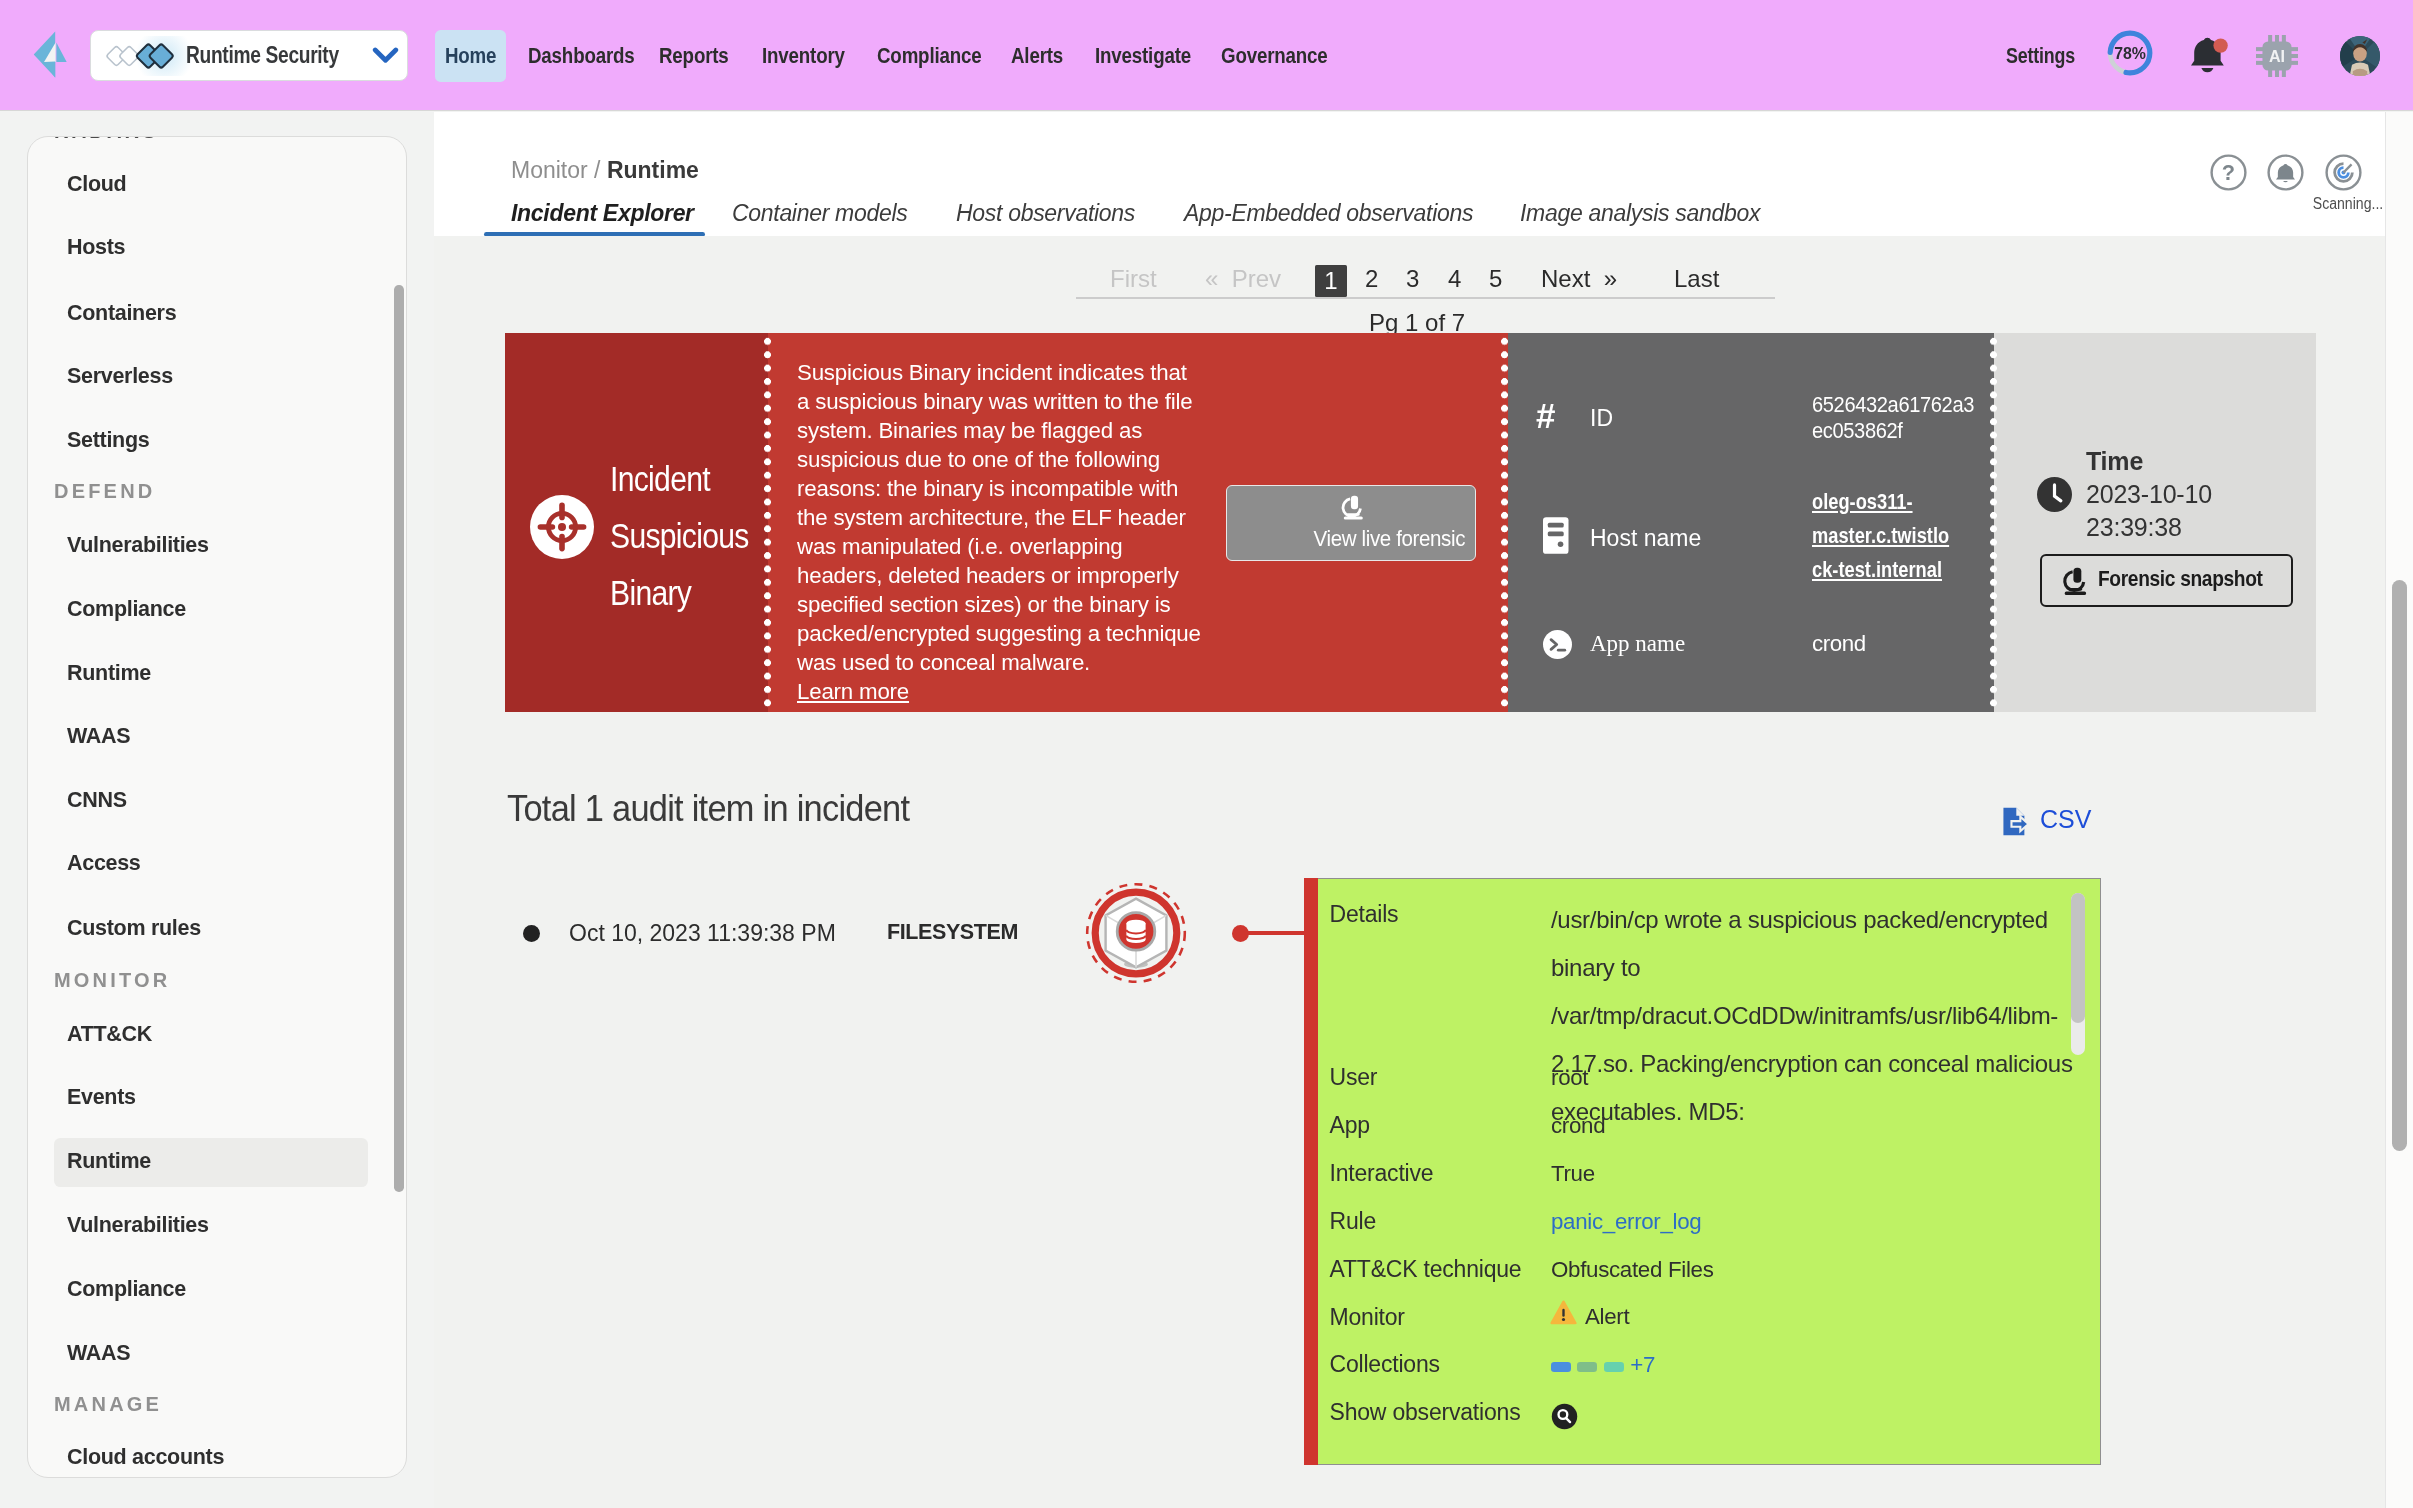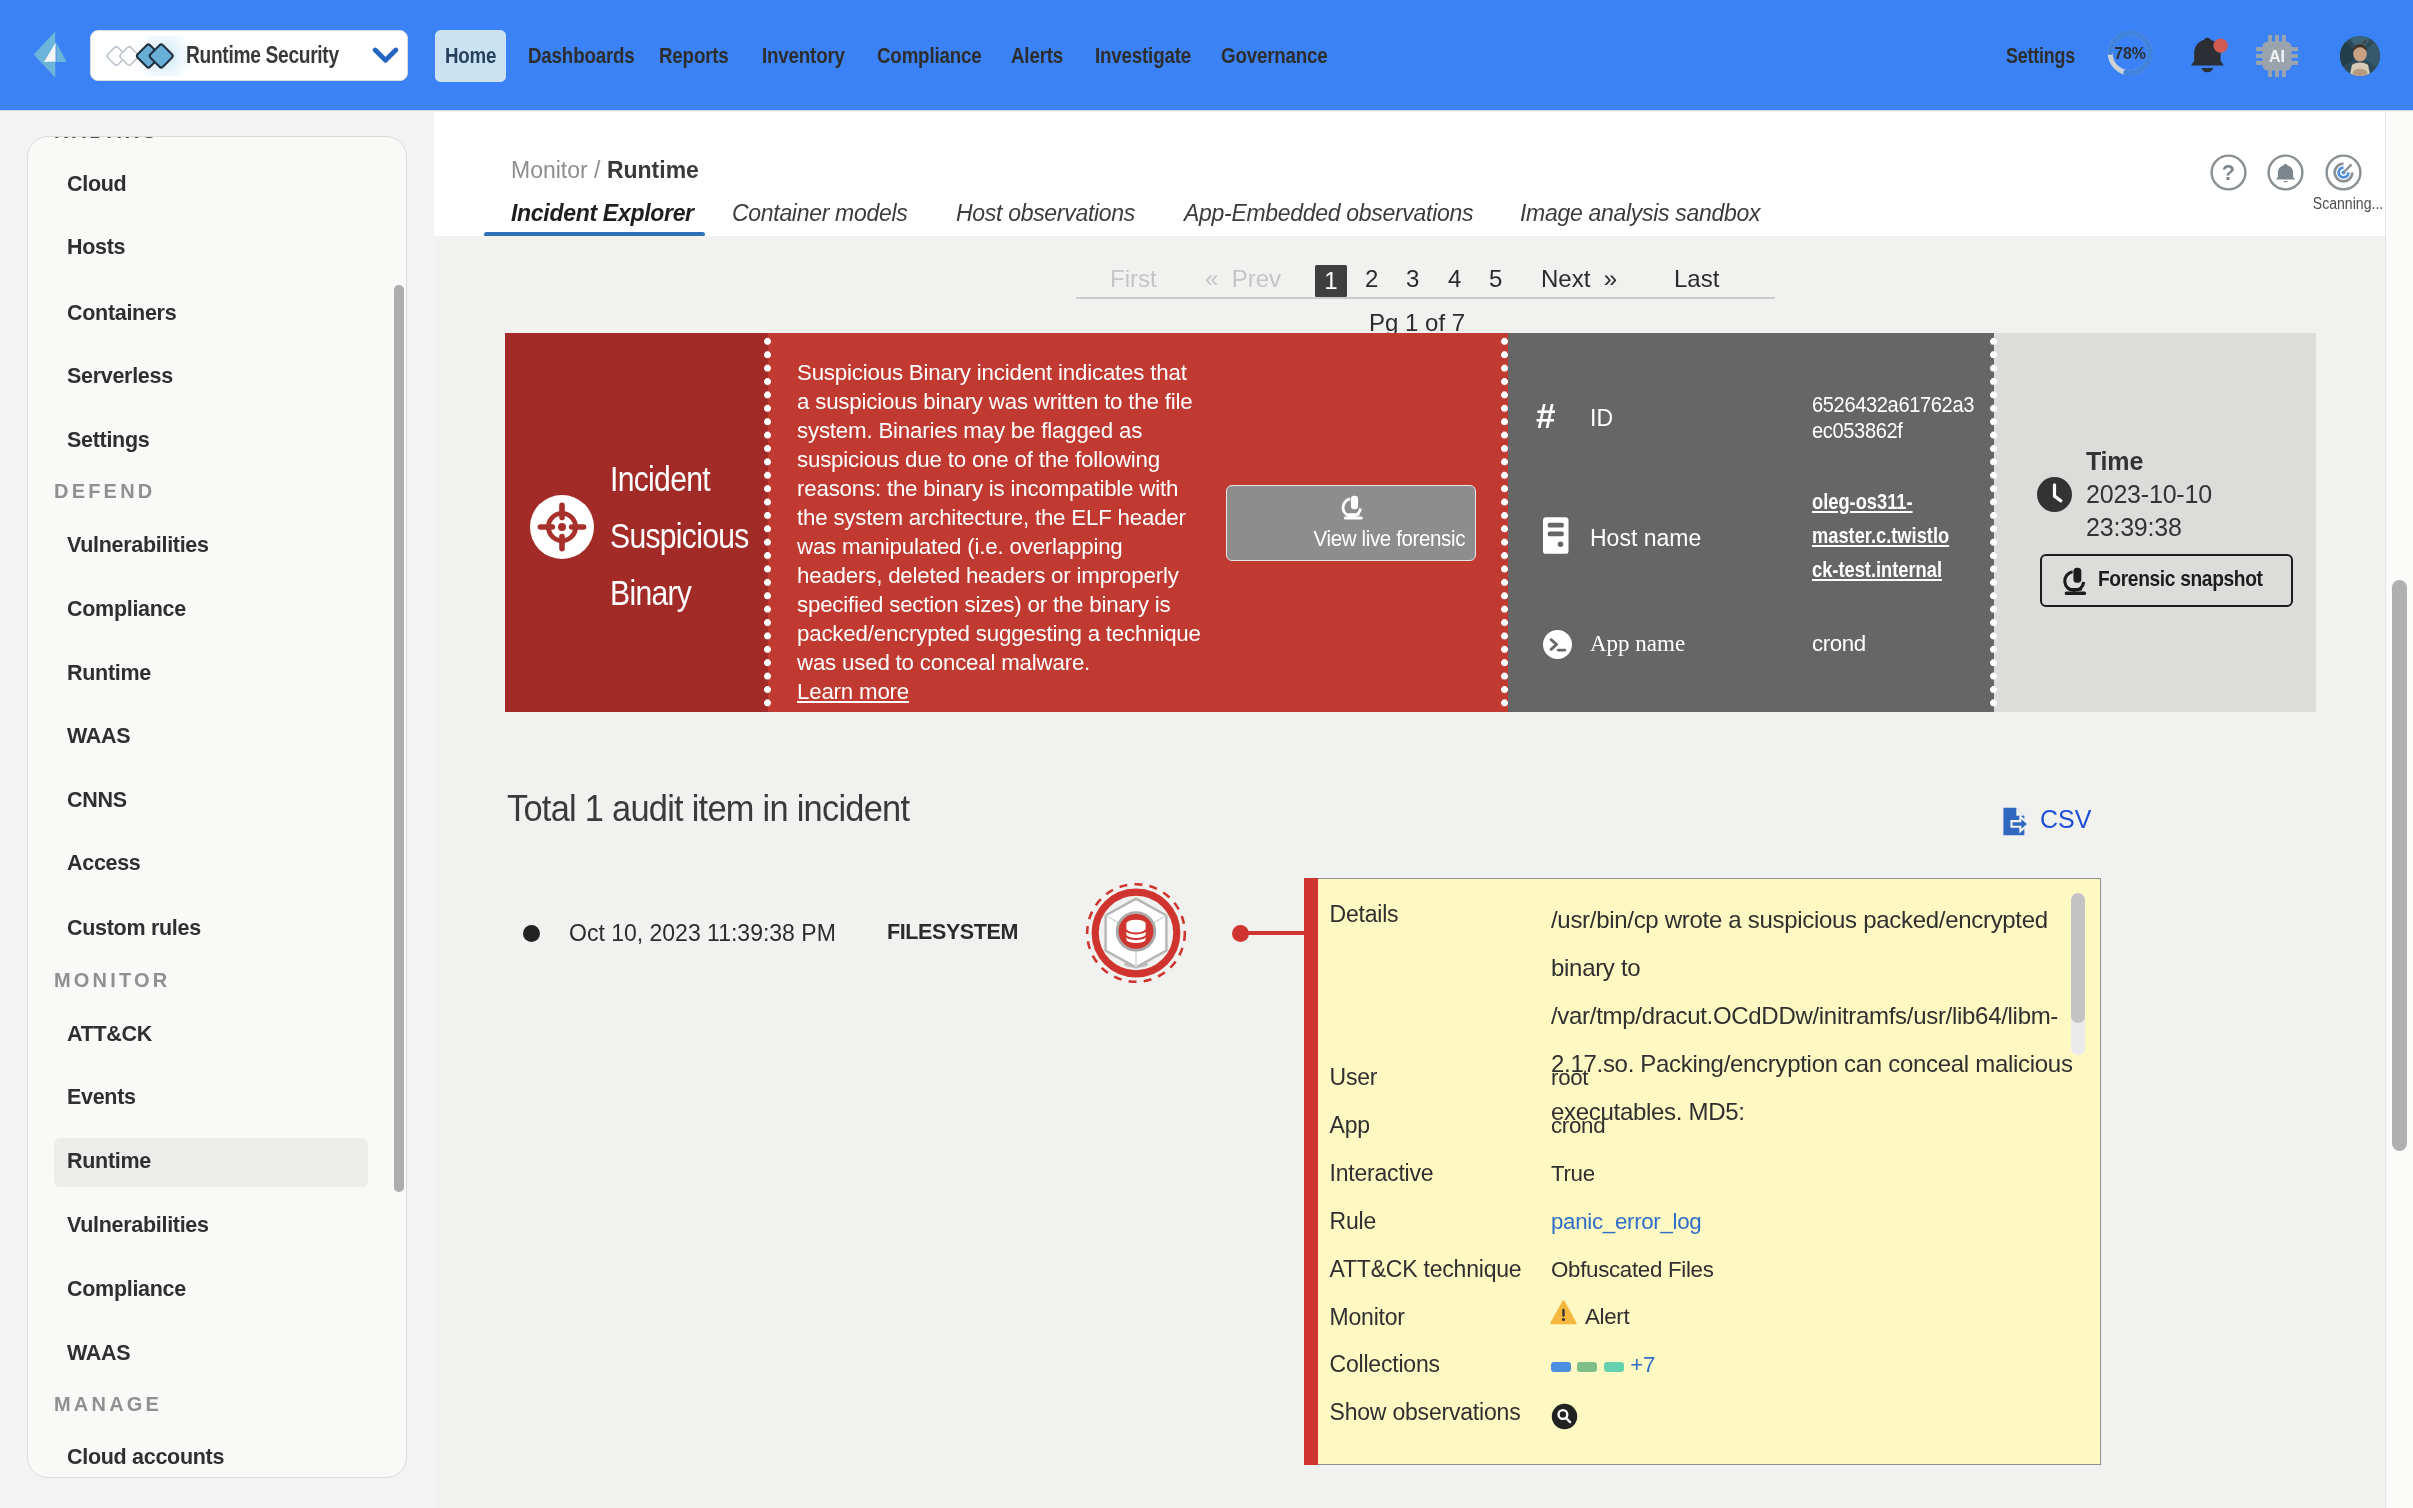--- a/index.html
+++ b/index.html
@@ -1,21 +1,21 @@
 <!DOCTYPE html>
 <html style="font-size:12.8px"><head>
 <meta charset="utf-8">
 <style>
 * { margin:0; padding:0; box-sizing:border-box; }
 html,body { width:2413px; height:1508px; overflow:hidden; }
 body { font-family:"Liberation Sans", sans-serif; background:#f2f3f2; position:relative; }
 .abs { position:absolute; }
 
 
-#topbar { position:absolute; left:0; top:0; width:2413px; height:111px; background:#3b82f6; border-bottom:1.6px solid #d7d7d6; }
+#topbar { position:absolute; left:0; top:0; width:2413px; height:111px; background:#f0abfc; border-bottom:1.6px solid #d7d7d6; }
 #dropdown { position:absolute; left:90px; top:29.5px; width:318px; height:51px; background:#fff; border:1.6px solid #dadcde; border-radius:8px; }
 #dd-text { position:absolute; left:96px; top:0; height:48px; line-height:48px; font-size:24px; font-weight:bold; color:#37393b; letter-spacing:-0.4px; transform:scaleX(0.8); transform-origin:left center; }
 .nav-item { position:absolute; top:0; height:111px; line-height:111px; font-size:22.3px; font-weight:bold; color:#2d2d2d; letter-spacing:-0.2px; transform:scaleX(0.84); transform-origin:left center; }
 #home-btn { position:absolute; left:435px; top:29.5px; width:71px; height:52px; background:#cbe2f3; border-radius:5.6px; text-align:center; line-height:52px; font-size:22.3px; font-weight:bold; color:#26415c; letter-spacing:-0.2px; }
 
 
 #sidebar { position:absolute; left:27px; top:136px; width:380px; height:1342px; background:#f9f9f8; border:1.6px solid #dcdcdb; border-radius:21px; overflow:hidden; }
 .side-item { position:absolute; left:39px; font-size:21.5px; font-weight:bold; color:#2f2f2f; letter-spacing:-0.3px; }
 .side-head { position:absolute; left:26px; font-size:20px; font-weight:bold; color:#909090; letter-spacing:3.2px; }
 #side-sel { position:absolute; left:25.5px; top:1001px; width:314px; height:49px; background:#ececea; border-radius:6.4px; }
@@ -67,21 +67,21 @@
 #csv .txt { position:absolute; left:39px; top:-1.6px; font-size:25px; color:#1d4ed8; }
 
 
 #tl-dot { position:absolute; left:89px; top:689px; width:17px; height:17px; border-radius:50%; background:#222; }
 #tl-date { position:absolute; left:135px; top:684px; font-size:23px; color:#2c2c2c; }
 #tl-fs { position:absolute; left:453px; top:684px; font-size:21.5px; font-weight:bold; color:#2b2b2b; letter-spacing:-0.4px; }
 #tl-reddot { position:absolute; left:798px; top:689px; width:17px; height:17px; border-radius:50%; background:#cf352e; }
 #tl-redline { position:absolute; left:806px; top:695px; width:65px; height:4px; background:#cf352e; }
 
 
-#details { position:absolute; left:870px; top:642px; width:797px; height:587px; background:#fef9c3; border:1.6px solid #8f8f8f; border-left:none; }
+#details { position:absolute; left:870px; top:642px; width:797px; height:587px; background:#bef264; border:1.6px solid #8f8f8f; border-left:none; }
 #details-red { position:absolute; left:870px; top:642px; width:13.6px; height:587px; background:#cf352e; z-index:5; }
 .drow-l { position:absolute; left:25.5px; font-size:23px; color:#2f2f2f; letter-spacing:-0.2px; }
 .drow-v { position:absolute; left:247px; font-size:22.3px; color:#2f2f2f; letter-spacing:-0.3px; }
 #dscroll-track { position:absolute; left:767px; top:13.6px; width:14.4px; height:162px; background:#ebebeb; border-radius:7.2px; }
 #dscroll-thumb { position:absolute; left:767px; top:13.6px; width:14.4px; height:130px; background:#c3c3c3; border-radius:7.2px; }
 .dash { display:inline-block; width:20px; height:10.4px; border-radius:3.2px; margin-right:6.4px; }
 </style>
 </head>
 <body>
 

